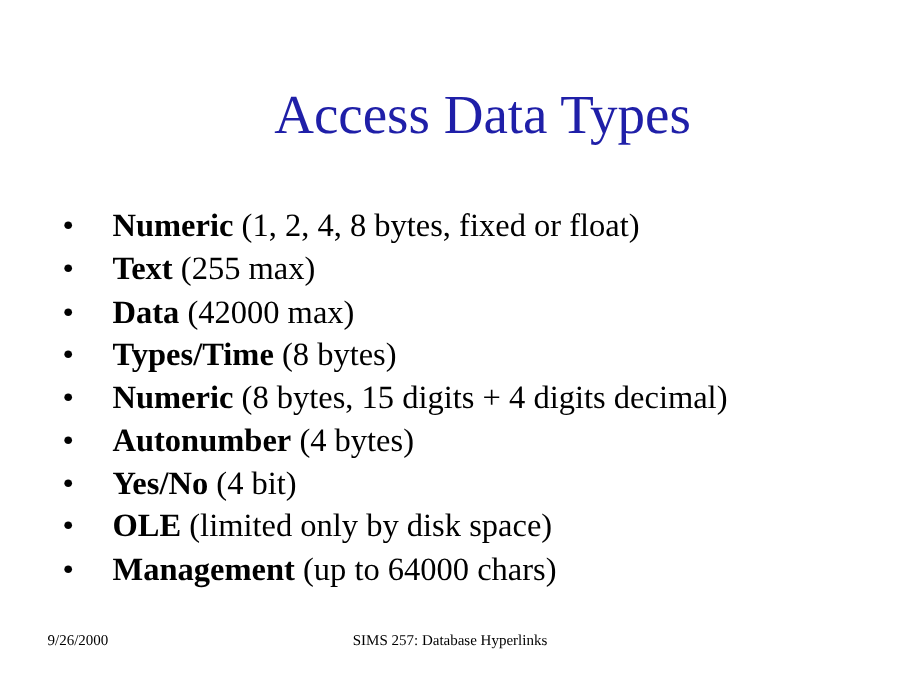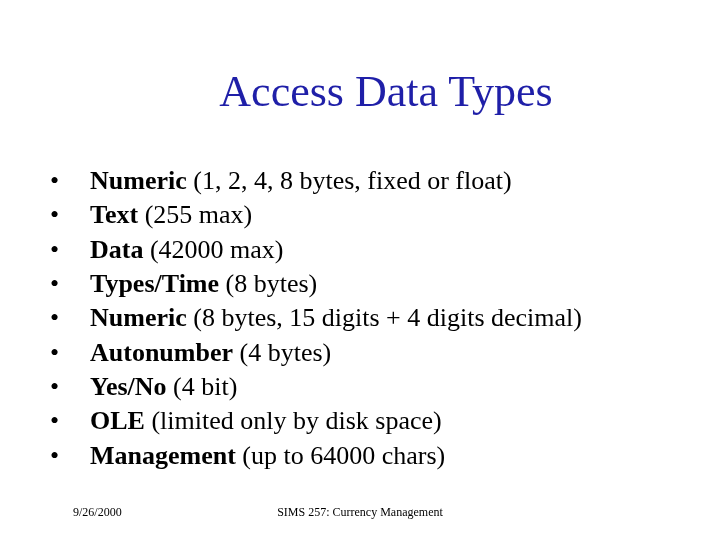--- a/index.html
+++ b/index.html
@@ -54,21 +54,20 @@
     position: absolute;
     bottom: 20px;
     left: 0;
     width: 720px;
     font-size: 12px;
   }
   .footer-left {
     position: absolute;
     left: 38px;
     bottom: 0;
-    margin-left: 35px;
   }
   .footer-center {
     position: absolute;
     left: 0;
     width: 720px;
     text-align: center;
     bottom: 0;
   }
 </style>
 </head>
@@ -112,16 +111,16 @@
       <span class="text"><b>OLE</b><span> (limited only by disk space)</span></span>
     </div>
     <div class="item">
       <span class="dot">•</span>
       <span class="text"><b>Management</b><span> (up to 64000 chars)</span></span>
     </div>
   </div>
 
   <div class="footer">
     <span class="footer-left">9/26/2000</span>
-    <span class="footer-center">SIMS 257: Currency Management</span>
+    <span class="footer-center">SIMS 257: Database Hyperlinks</span>
   </div>
 
 </div>
 
 </body></html>

